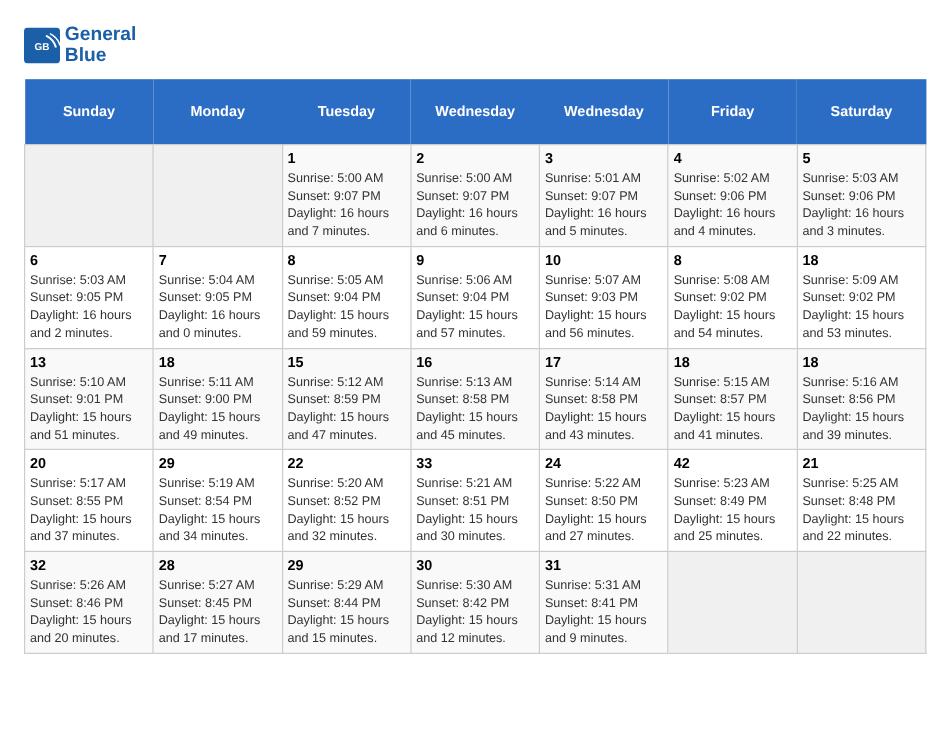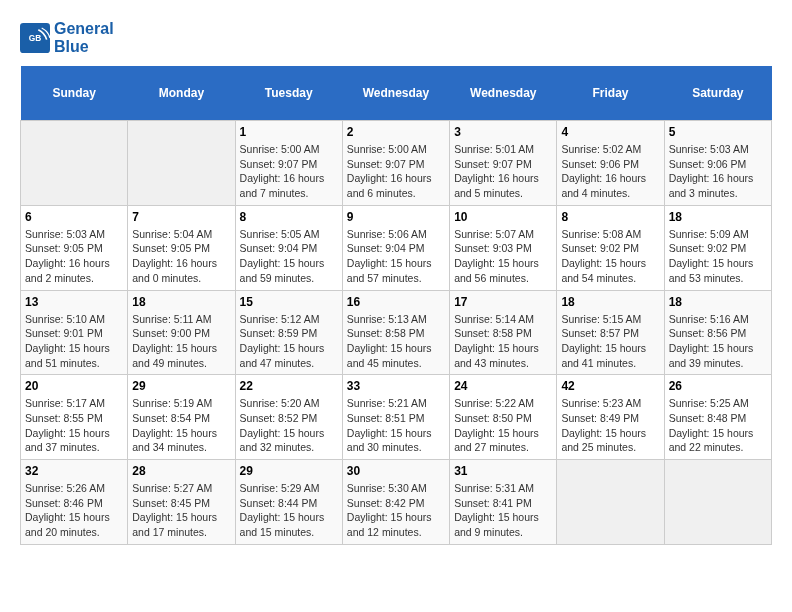--- a/index.html
+++ b/index.html
@@ -217,21 +217,21 @@
         </td>
         <td>
           <span class="day-number">24</span>
           <div class="day-info">Sunrise: 5:22 AM<br>Sunset: 8:50 PM<br>Daylight: 15 hours and 27 minutes.</div>
         </td>
         <td>
           <span class="day-number">42</span>
           <div class="day-info">Sunrise: 5:23 AM<br>Sunset: 8:49 PM<br>Daylight: 15 hours and 25 minutes.</div>
         </td>
         <td>
-          <span class="day-number">26</span>
+          <span class="day-number">21</span>
           <div class="day-info">Sunrise: 5:25 AM<br>Sunset: 8:48 PM<br>Daylight: 15 hours and 22 minutes.</div>
         </td>
       </tr>
       <tr>
         <td>
           <span class="day-number">32</span>
           <div class="day-info">Sunrise: 5:26 AM<br>Sunset: 8:46 PM<br>Daylight: 15 hours and 20 minutes.</div>
         </td>
         <td>
           <span class="day-number">28</span>

